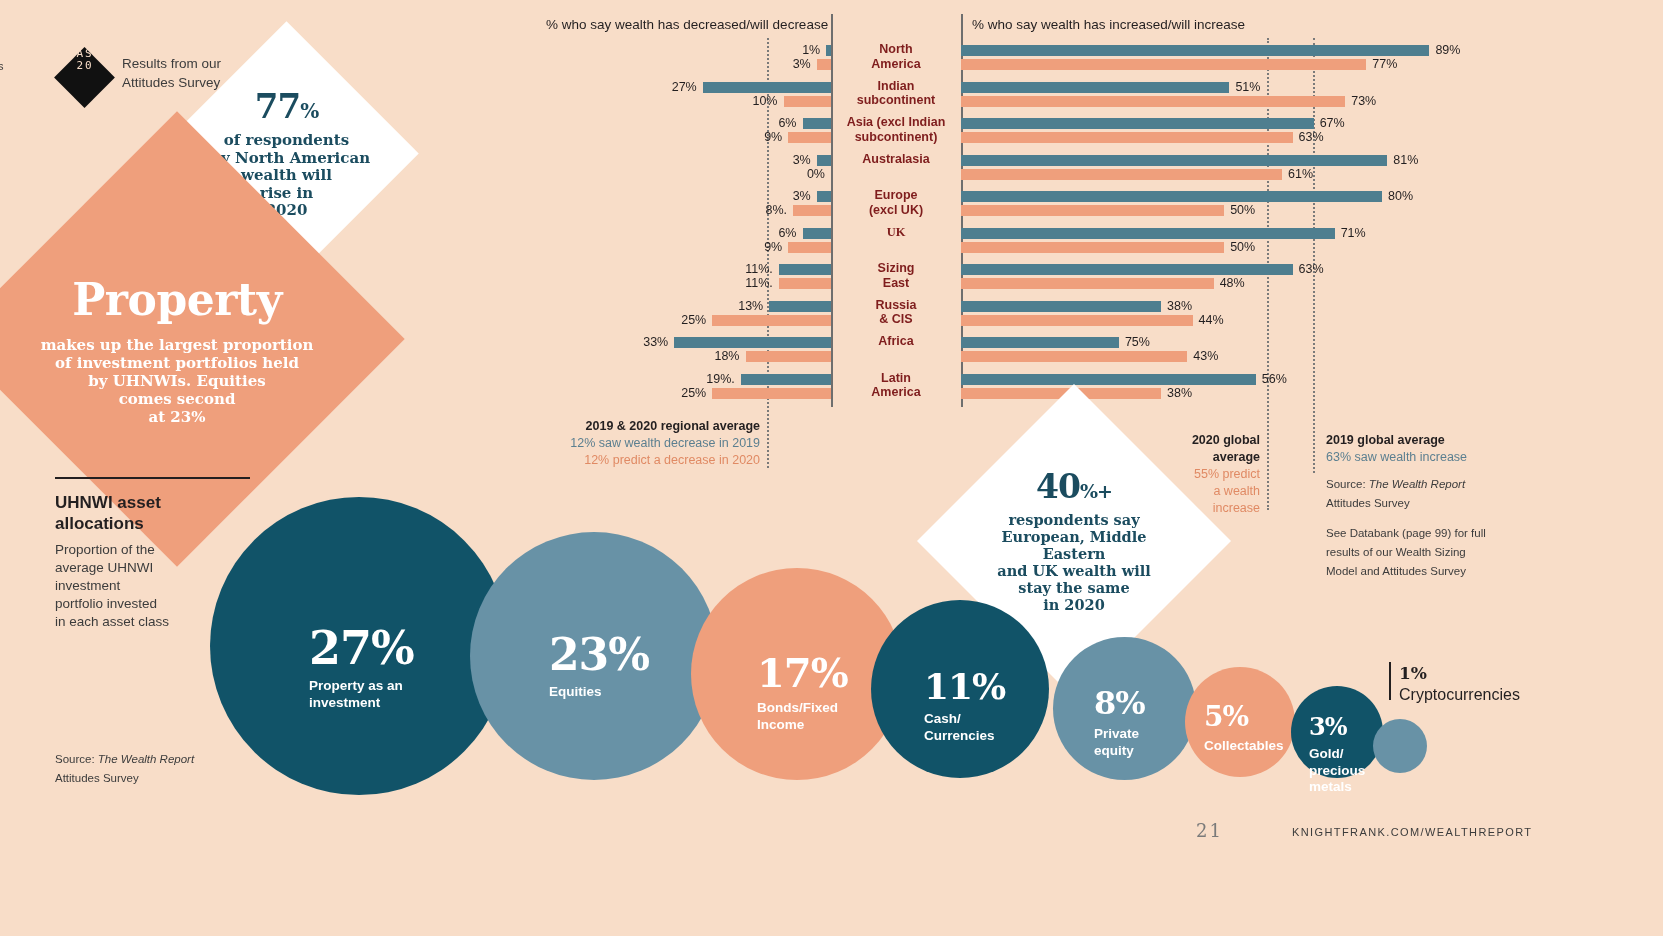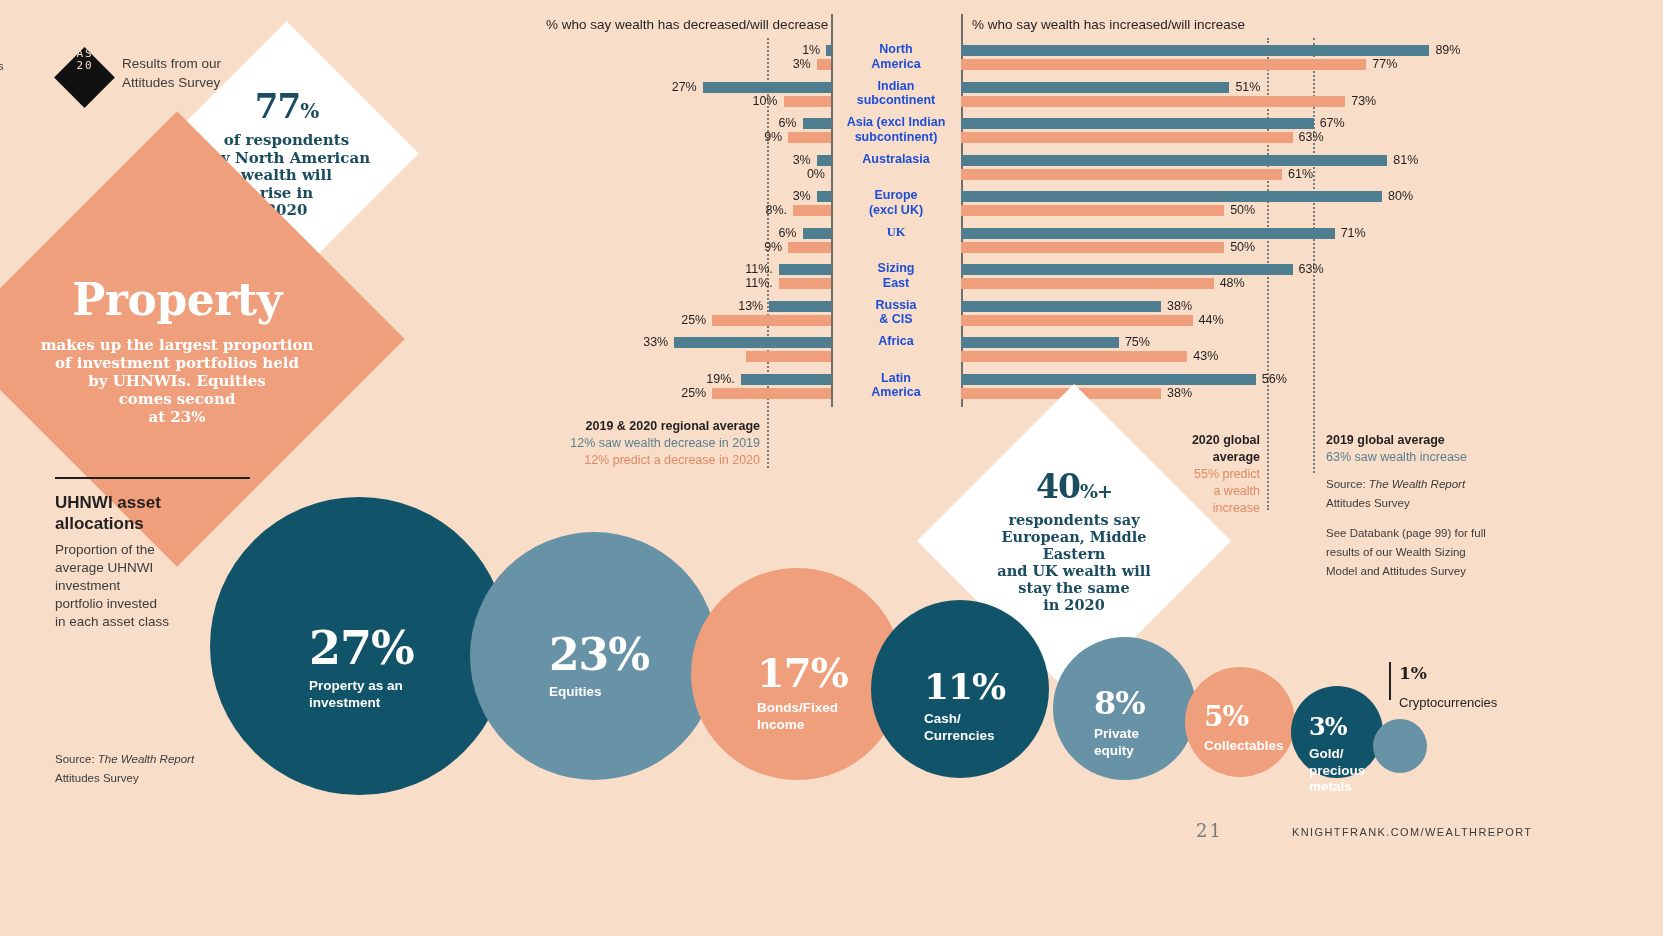--- a/index.html
+++ b/index.html
@@ -71,21 +71,21 @@
   .dotline{position:absolute;width:0;border-left:2px dotted #7a7a7a;}
   .dot-reg{left:767px;top:38px;height:430px;}
   .dot-2020{left:1267px;top:38px;height:472px;}
   .dot-2019{left:1313px;top:38px;height:435px;}
 
   .bar{position:absolute;height:11px;}
   .blabel{position:absolute;font-size:12.5px;color:#231f20;white-space:nowrap;}
 
   .region-label{
     position:absolute;width:130px;text-align:center;
-    font-size:12.5px;font-weight:700;color:#1d4ed8;line-height:14.5px;
+    font-size:12.5px;font-weight:700;color:#7f1d1d;line-height:14.5px;
   }
 
   
   .fn{position:absolute;font-size:12.5px;line-height:17px;}
   .fn .b{font-weight:700;color:#231f20;}
   .fn .blue{color:#5b7f90;}
   .fn .orange{color:#e08a64;}
 
   .fn-reg{left:520px;top:418px;width:240px;text-align:right;}
   .fn-2020{left:1110px;top:432px;width:150px;text-align:right;}
@@ -104,21 +104,21 @@
   
   .bubble{position:absolute;border-radius:50%;}
   .bubble .lab{position:absolute;color:#fff;}
   .bub-pct{font-family:"DejaVu Serif",serif;font-weight:700;letter-spacing:-1px;}
   .bub-name{font-size:13.5px;font-weight:700;line-height:16.5px;}
 
   
   .crypto-rule{position:absolute;left:1389px;top:662px;width:1.6px;height:38px;background:#231f20;}
   .crypto-lab{position:absolute;left:1399px;top:663px;width:140px;}
   .crypto-lab .p{font-family:"DejaVu Serif",serif;font-weight:700;font-size:17px;color:#231f20;}
-  .crypto-lab .n{font-size:13px;color:#231f20;margin-top:12px;}
+  .crypto-lab .n{font-size:16px;color:#231f20;margin-top:3px;}
 
   
   .pg{left:1196px;top:820px;font-family:"DejaVu Serif",serif;font-size:18px;color:#7a7a7a;letter-spacing:2px;}
   .foot{left:1292px;top:826px;font-size:11px;letter-spacing:1.4px;color:#3c3c3c;}
 </style>
 </head>
 <body>
 
 <div class="page">
 
@@ -265,20 +265,21 @@
         <div>Russia</div>
         <div>&amp; CIS</div>
       </div>
       <div class="bar" style="left: 961px; top: 300.5px; width: 200px; background: rgb(78, 126, 143);"></div>
       <div class="blabel" style="left: 1167px; top: 298.5px;">38%</div>
       <div class="bar" style="left: 961px; top: 314.5px; width: 231.579px; background: rgb(239, 159, 124);"></div>
       <div class="blabel" style="left: 1198.58px; top: 312.5px;">44%</div>
       <div class="bar" style="left: 674.25px; top: 337px; width: 156.75px; background: rgb(78, 126, 143);"></div>
       <div class="blabel" style="left: 0px; top: 335px; width: 668.25px; text-align: right;">33%</div>
       <div class="bar" style="left: 745.5px; top: 351px; width: 85.5px; background: rgb(239, 159, 124);"></div>
+      <div class="blabel" style="left: 0px; top: 349px; width: 739.5px; text-align: right;">18%</div>
       <div class="region-label" style="left: 831px; top: 334px; width: 130px;">
         <div>Africa</div>
       </div>
       <div class="bar" style="left: 961px; top: 337px; width: 157.895px; background: rgb(78, 126, 143);"></div>
       <div class="blabel" style="left: 1124.89px; top: 335px;">75%</div>
       <div class="bar" style="left: 961px; top: 351px; width: 226.316px; background: rgb(239, 159, 124);"></div>
       <div class="blabel" style="left: 1193.32px; top: 349px;">43%</div>
       <div class="bar" style="left: 740.75px; top: 373.5px; width: 90.25px; background: rgb(78, 126, 143);"></div>
       <div class="blabel" style="left: 0px; top: 371.5px; width: 734.75px; text-align: right;">19%.</div>
       <div class="bar" style="left: 712.25px; top: 387.5px; width: 118.75px; background: rgb(239, 159, 124);"></div>

